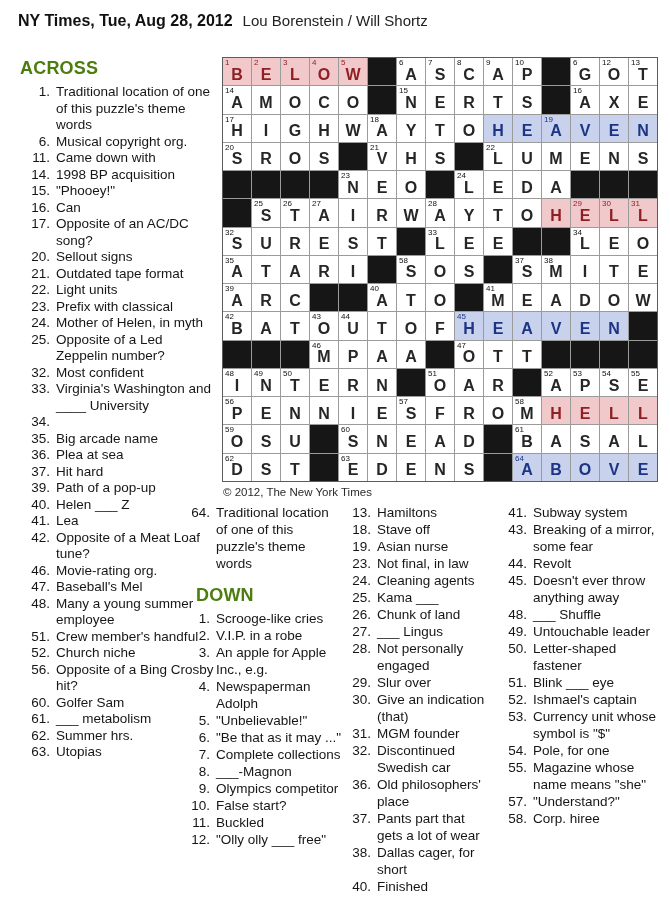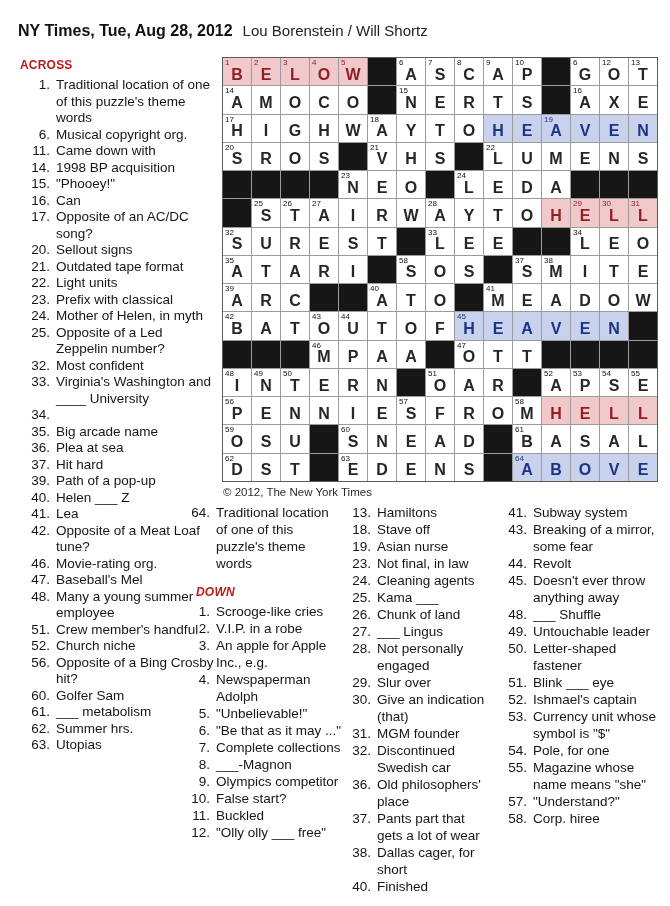--- a/index.html
+++ b/index.html
@@ -1,37 +1,37 @@
 <!DOCTYPE html>
 <html><head>
 <meta charset="utf-8">
 <style>
   html,body{margin:0;padding:0;background:#fff;}
   body{width:670px;height:906px;position:relative;font-family:"Liberation Sans",sans-serif;color:#141414;overflow:hidden;}
 
   
-  .hdr{position:absolute;left:18px;top:22px;white-space:nowrap;}
+  .hdr{position:absolute;left:18px;top:12px;white-space:nowrap;}
   .hdr .title{font-weight:bold;font-size:16px;color:#111;}
   .hdr .byline{font-size:15px;color:#222;margin-left:10px;}
 
   
   .clue{display:flex;font-size:13.5px;line-height:16.5px;color:#161616;}
   .cnum{flex:none;text-align:right;padding-right:6px;}
   .ctext{flex:1;}
-  .clue-header{font-weight:bold;font-size:12px;color:#b91c1c;letter-spacing:.2px;}
+  .clue-header{font-weight:bold;font-size:18px;color:#4d7c0f;letter-spacing:.2px;}
 
   .acrosscol{position:absolute;left:20px;top:58px;width:196px;}
   .acrosscol .clue-header{margin-bottom:5px;}
   .acrosscol .cnum{width:30px;}
 
   .bcol{position:absolute;top:504px;}
   .bcol .clue{line-height:17px;}
   #bcol2{left:188px;width:154px;}
   #bcol2 .cnum{width:22px;}
-  #bcol2 .clue-header{margin:13px 0 4px 8px;font-style:italic;}
+  #bcol2 .clue-header{margin:13px 0 4px 8px;}
   #bcol3{left:345px;width:142px;}
   #bcol3 .cnum{width:26px;}
   #bcol4{left:500px;width:162px;}
   #bcol4 .cnum{width:27px;}
 
   
   .gridwrap{position:absolute;left:222px;top:57px;}
   .grid{width:434px;height:423px;display:grid;
         grid-template-columns:repeat(15,1fr);grid-template-rows:repeat(15,1fr);
         gap:1px;background:#9b9b9b;border:1px solid #5c5c5c;}

